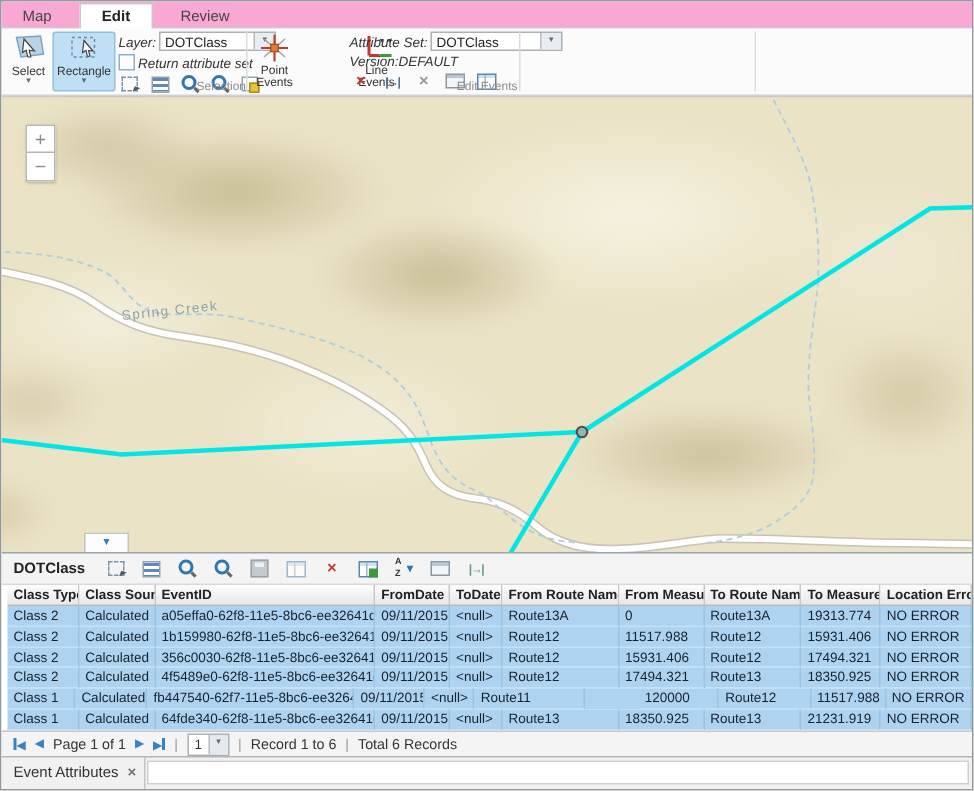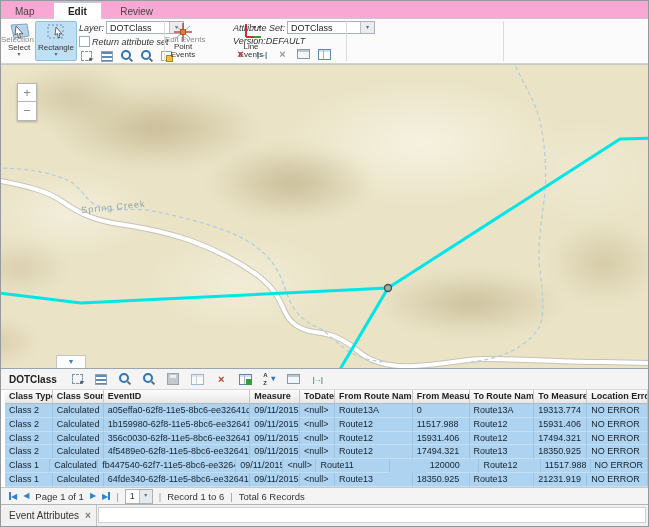--- a/index.html
+++ b/index.html
@@ -4,21 +4,21 @@
 <style>
   html,body{margin:0;padding:0;background:#d8d8d8;font-family:"Liberation Sans",sans-serif;}
   .app{position:relative;width:649px;height:527px;box-sizing:border-box;border:1px solid #94999e;background:#fff;overflow:hidden;}
 
   
   .tabbar{position:absolute;left:0;top:0;width:100%;height:18px;background:#f9a8d4;border-bottom:1px solid #c9c9c9;box-sizing:border-box;}
   .tab{display:inline-block;height:17px;line-height:17px;padding:0 14px;font-size:10px;color:#444;cursor:default;}
   .tab.active{background:#fff;border:1px solid #c9c9c9;border-bottom:1px solid #fff;height:18px;box-sizing:border-box;font-weight:bold;color:#222;}
   .ribbon-body{position:absolute;left:0;top:18px;width:100%;height:45px;background:#fbfbfb;border-bottom:1px solid #d2d2d2;box-sizing:border-box;}
   .vsep{position:absolute;top:2px;bottom:2px;width:1px;background:#dcdcdc;}
-  .group-label{position:absolute;bottom:19px;width:100%;text-align:left;font-size:8px;color:#8a8a8a;}
+  .group-label{position:absolute;bottom:1px;width:100%;text-align:right;font-size:8px;color:#8a8a8a;}
   .big-btn{position:absolute;top:2px;height:38px;display:flex;flex-direction:column;align-items:center;justify-content:flex-start;border:1px solid transparent;border-radius:2px;}
   .big-btn.hl{background:#bfdff5;border-color:#8fc0e0;}
   .big-btn .lbl{font-size:8px;color:#333;margin-top:1px;white-space:nowrap;}
   .caret{font-size:6px;color:#666;line-height:5px;}
   .mini-row{display:flex;align-items:center;gap:2px;}
   .field-label{font-size:9px;color:#333;font-style:italic;}
   .dd{display:flex;align-items:center;height:13px;border:1px solid #a8b0b8;background:#fff;box-sizing:border-box;}
   .dd .dd-val{flex:1;font-size:9px;color:#222;padding:0 3px;white-space:nowrap;overflow:hidden;}
   .dd .dd-btn{width:13px;height:100%;background:#e9edf0;border-left:1px solid #b8bec4;text-align:center;font-size:6px;color:#667;line-height:11px;}
   .checkbox{width:9px;height:9px;background:#fff;border:1px solid #8ab0cc;display:inline-block;}
@@ -278,21 +278,21 @@
       <span class="ticon">
           <span class="i-range" style="color:#5e9a7a;">|→|</span>
         </span>
     </div>
 
     <div class="grid">
       <div class="grid-header" id="grid-header">
           <div class="hcell" style="width: 48px;">Class Type</div>
           <div class="hcell" style="width: 51px;">Class Source</div>
           <div class="hcell" style="width: 147px;">EventID</div>
-          <div class="hcell" style="width: 50px;">Measure</div>
+          <div class="hcell" style="width: 50px;">FromDate</div>
           <div class="hcell" style="width: 35px;">ToDate</div>
           <div class="hcell" style="width: 78px;">From Route Name</div>
           <div class="hcell" style="width: 57px;">From Measure</div>
           <div class="hcell" style="width: 65px;">To Route Name</div>
           <div class="hcell" style="width: 53px;">To Measure</div>
           <div class="hcell" style="width: 61px;">Location Error</div>
         </div>
       <div id="grid-rows">
           <div class="grid-row" style="background: rgb(174, 211, 240);">
             <div class="cell" style="width: 48px;">Class 2</div>

